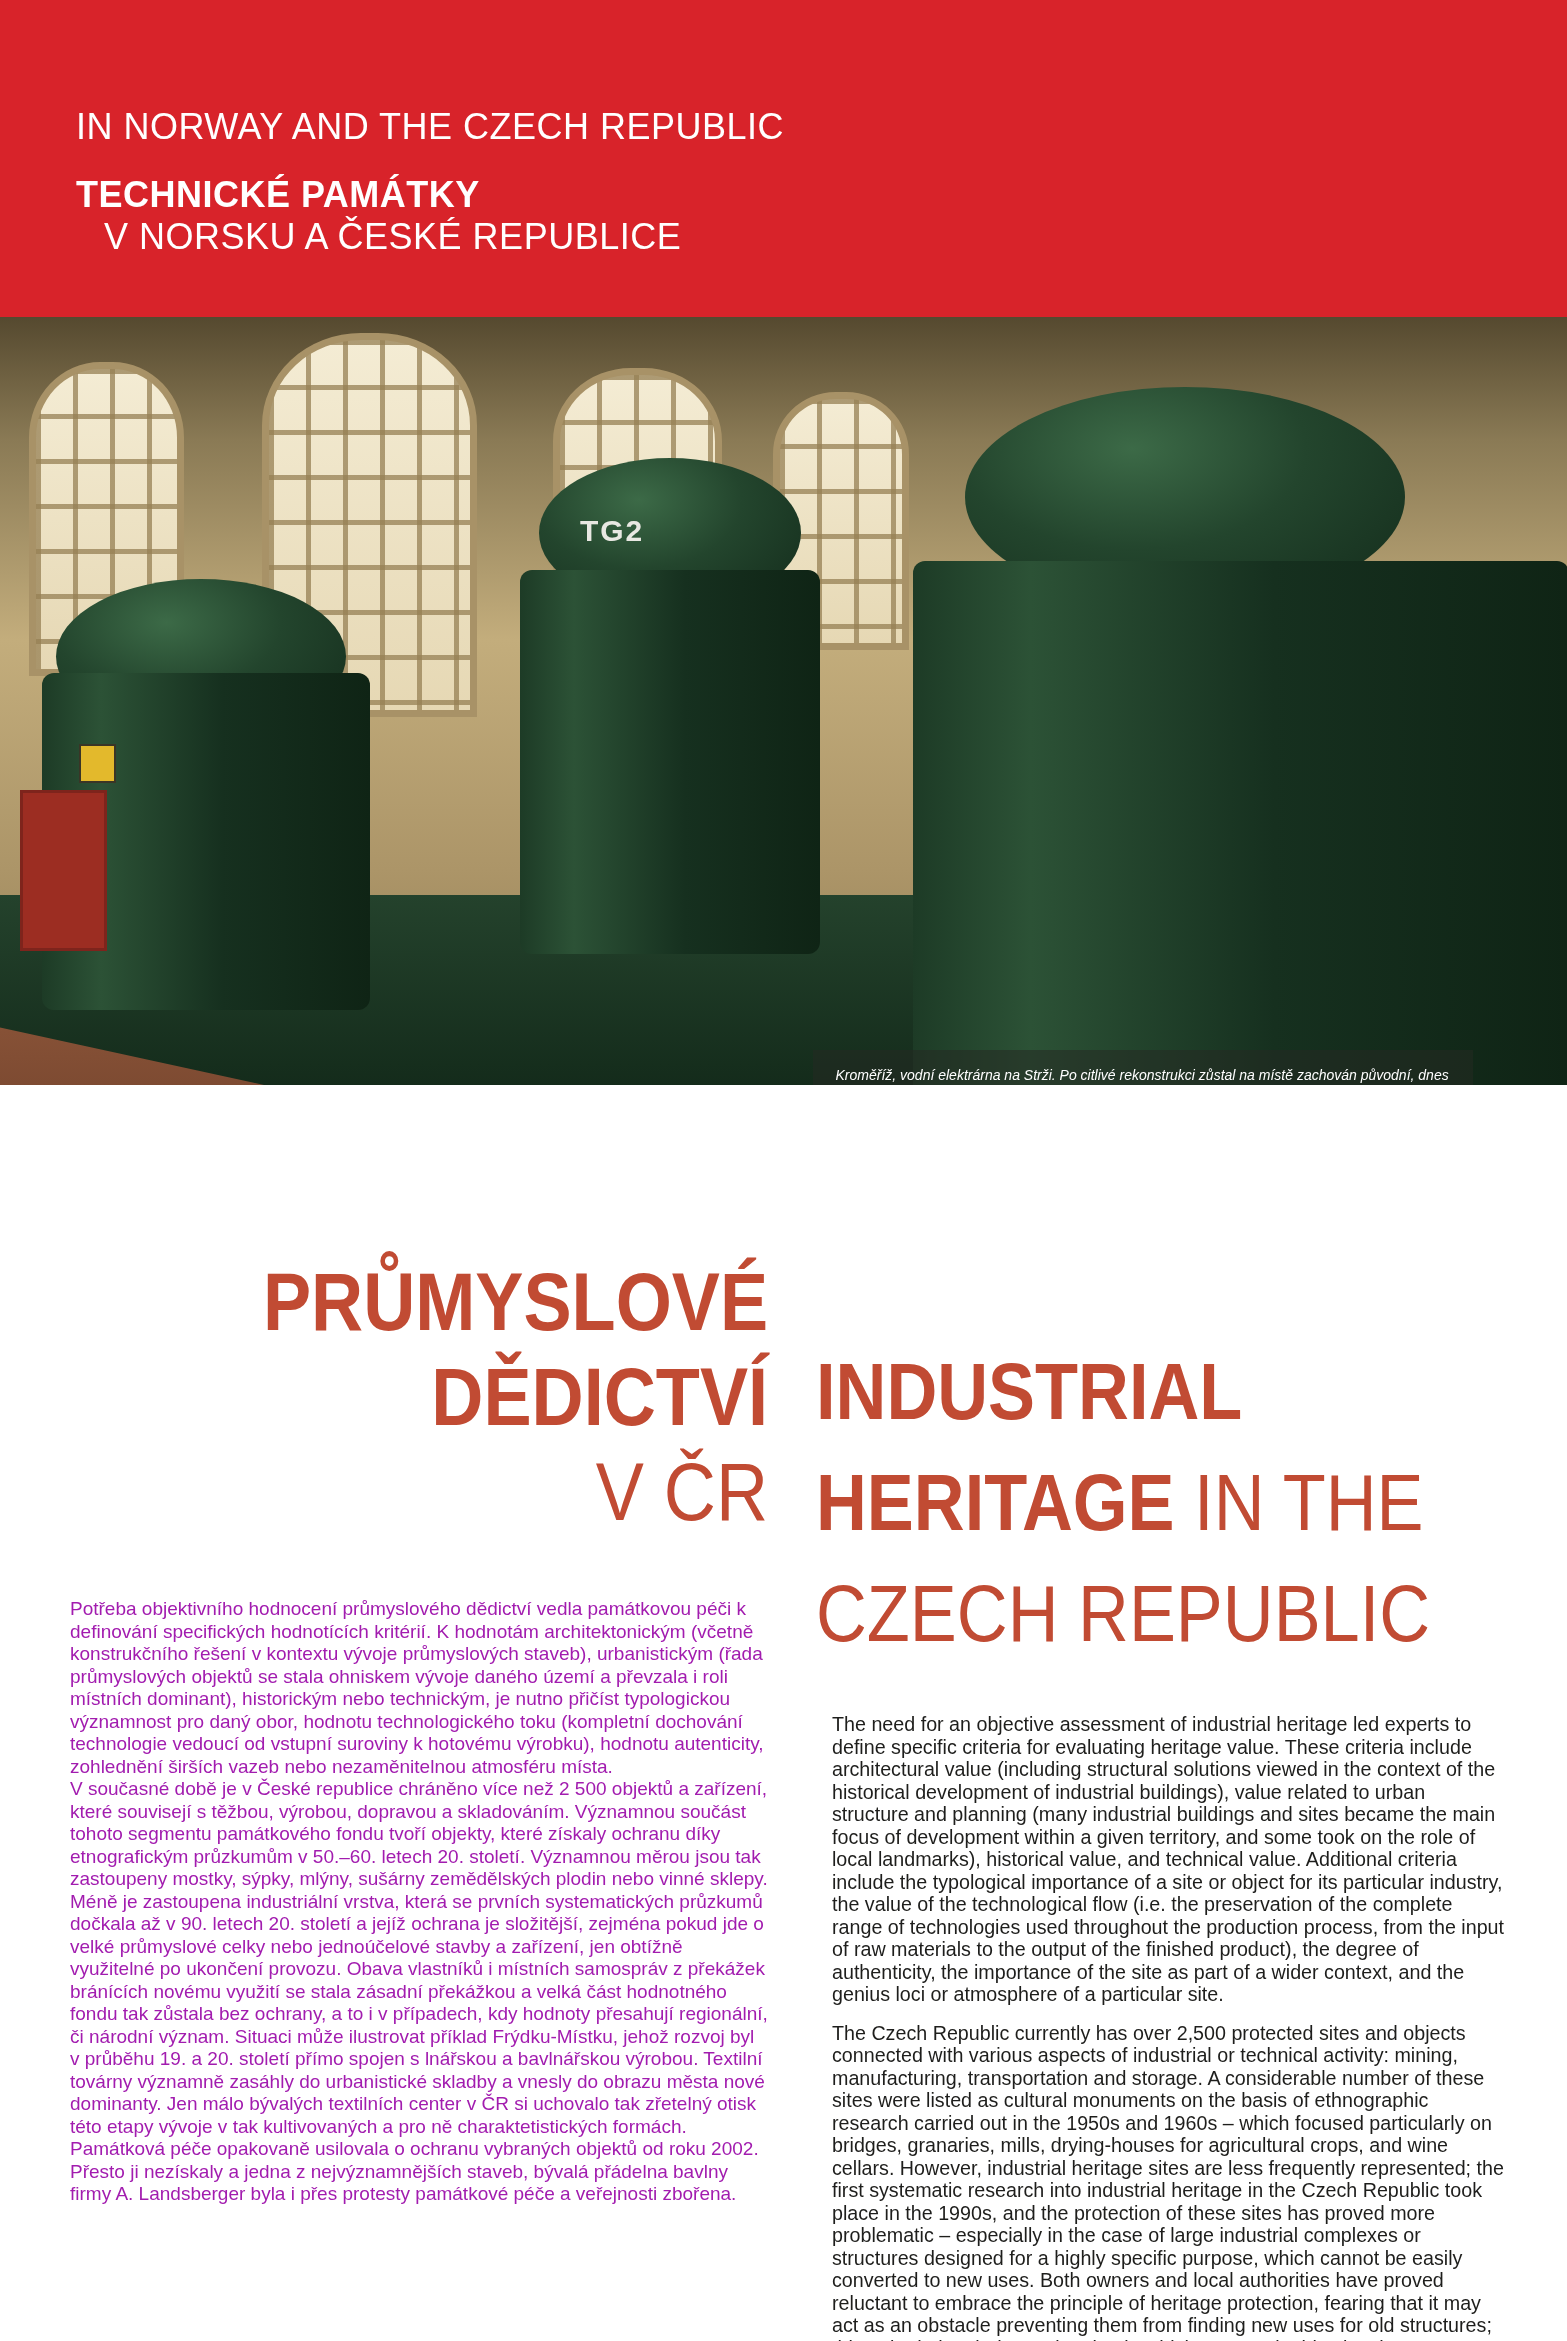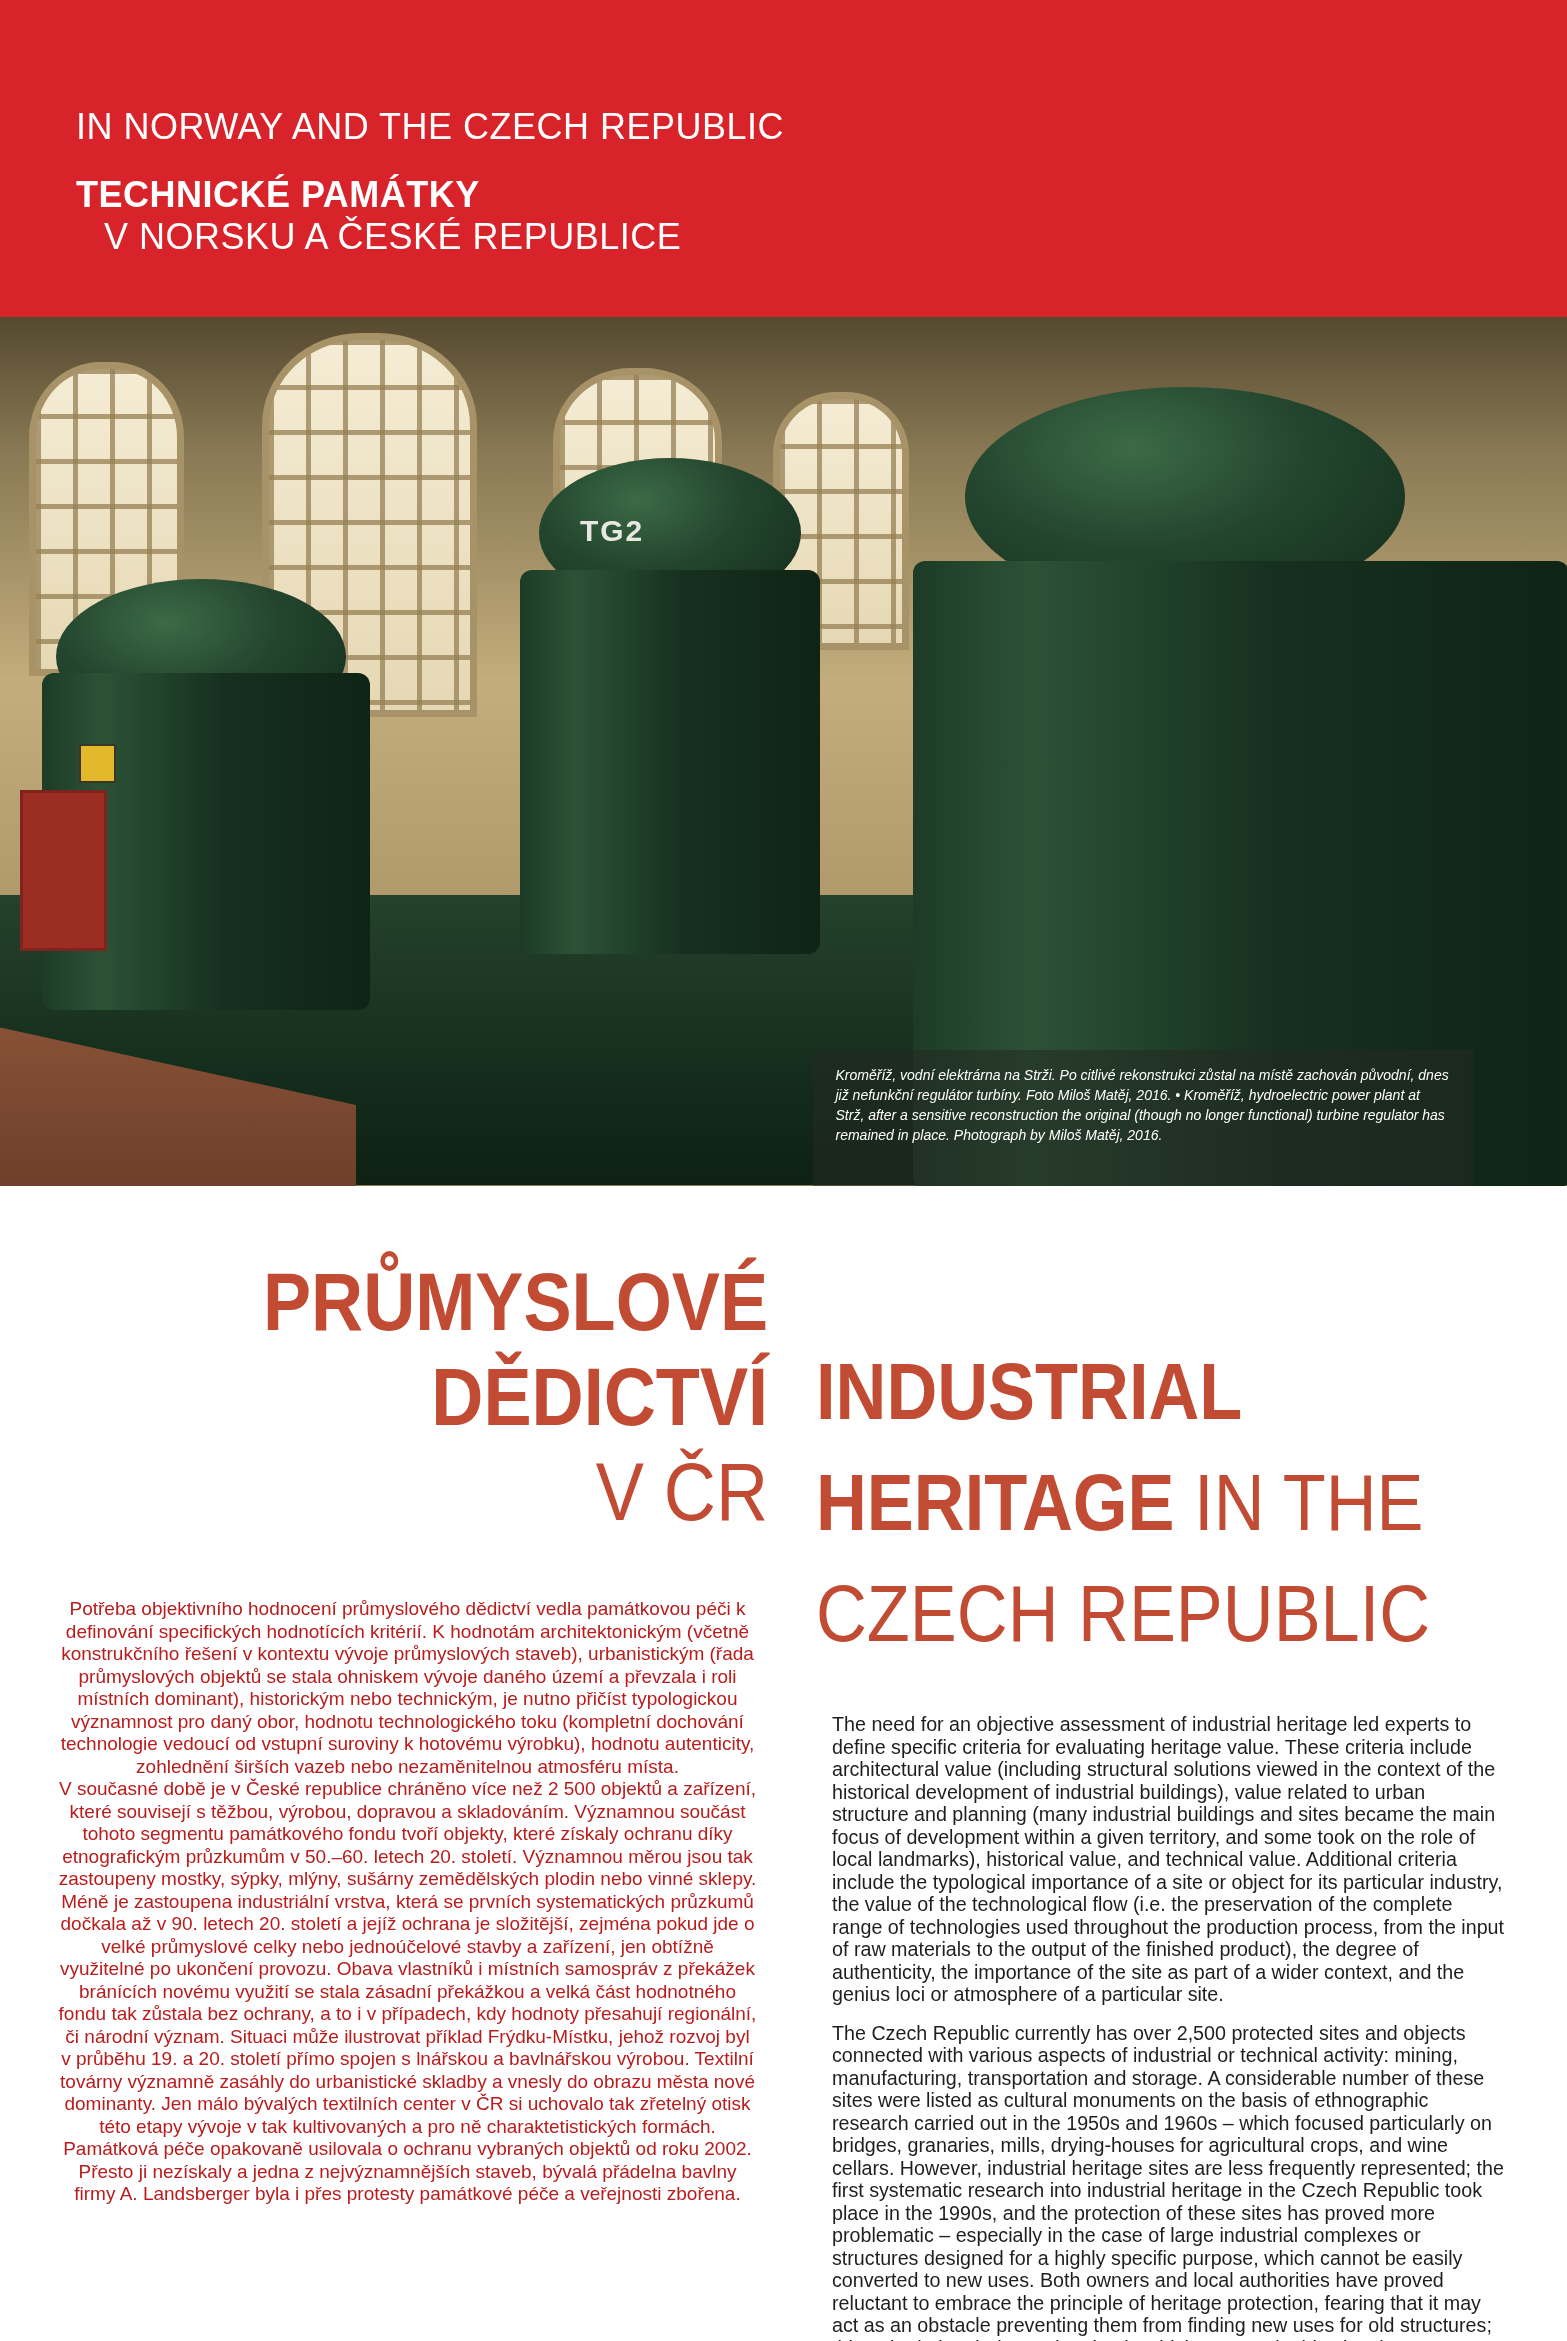--- a/index.html
+++ b/index.html
@@ -6,21 +6,21 @@
   body{font-family:"Liberation Sans", sans-serif;}
   .page{position:relative;width:1568px;height:3689px;background:#ffffff;overflow:hidden;}
 
   
   .header{position:absolute;left:0;top:0;width:1568px;height:317px;}
   .header .hline{position:absolute;left:76px;white-space:nowrap;color:#ffffff;font-size:36px;letter-spacing:0.5px;}
   .hl-bold{font-weight:700;}
   .hl-reg{font-weight:400;}
 
   
-  .hero{position:absolute;left:0;top:317px;width:1568px;height:869px;overflow:hidden;
+  .hero{position:absolute;left:0;top:317px;width:1568px;height:768px;overflow:hidden;
         background:linear-gradient(180deg,#55492f 0%,#8a7a55 16%,#c3ad7c 42%,#ac9568 72%,#8e7a52 100%);}
   .window{position:absolute;background:
       repeating-linear-gradient(90deg, rgba(150,128,84,.75) 0 4.7px, transparent 4.7px 37px),
       repeating-linear-gradient(180deg, rgba(150,128,84,.75) 0 4.7px, transparent 4.7px 45px),
       linear-gradient(180deg,#f4ecd4,#e6d8b4);
       border:7.5px solid #a89267;border-radius:46% 46% 0 0 / 24% 24% 0 0;}
   .machine-band{position:absolute;left:0;top:578px;width:1568px;height:290px;
       background:linear-gradient(180deg,#24422c,#132a1a 70%,#0e2113);}
   .turbine-dome{position:absolute;border-radius:50%;
       background:radial-gradient(ellipse at 38% 28%, #3c6a47 0%, #23452d 45%, #132b1b 100%);}
@@ -37,21 +37,21 @@
 
   
   .title-cs{position:absolute;right:800px;top:1254px;text-align:right;color:#c14b33;
       font-size:82px;line-height:95px;white-space:nowrap;transform:scaleX(.88);transform-origin:right top;}
   .title-en{position:absolute;left:816px;top:1336px;text-align:left;color:#c14b33;
       font-size:80px;line-height:111px;white-space:nowrap;transform:scaleX(.88);transform-origin:left top;}
   .t-bold{font-weight:700;}
   .t-light{font-weight:400;}
 
   
-  .body-cs{position:absolute;left:58px;top:1598px;width:699px;text-align:center;color:#b91c1c;
+  .body-cs{position:absolute;left:70px;top:1598px;width:699px;text-align:left;color:#a21caf;
       font-size:19px;line-height:22.5px;}
   .body-cs p{margin:0;}
   .body-en{position:absolute;left:816px;top:1697px;width:704px;text-align:left;color:#1e1e1c;
       font-size:19.7px;line-height:22.5px;}
   .body-en p{margin:16px;}
 </style>
 </head>
 <body>
 
 <div class="page">

